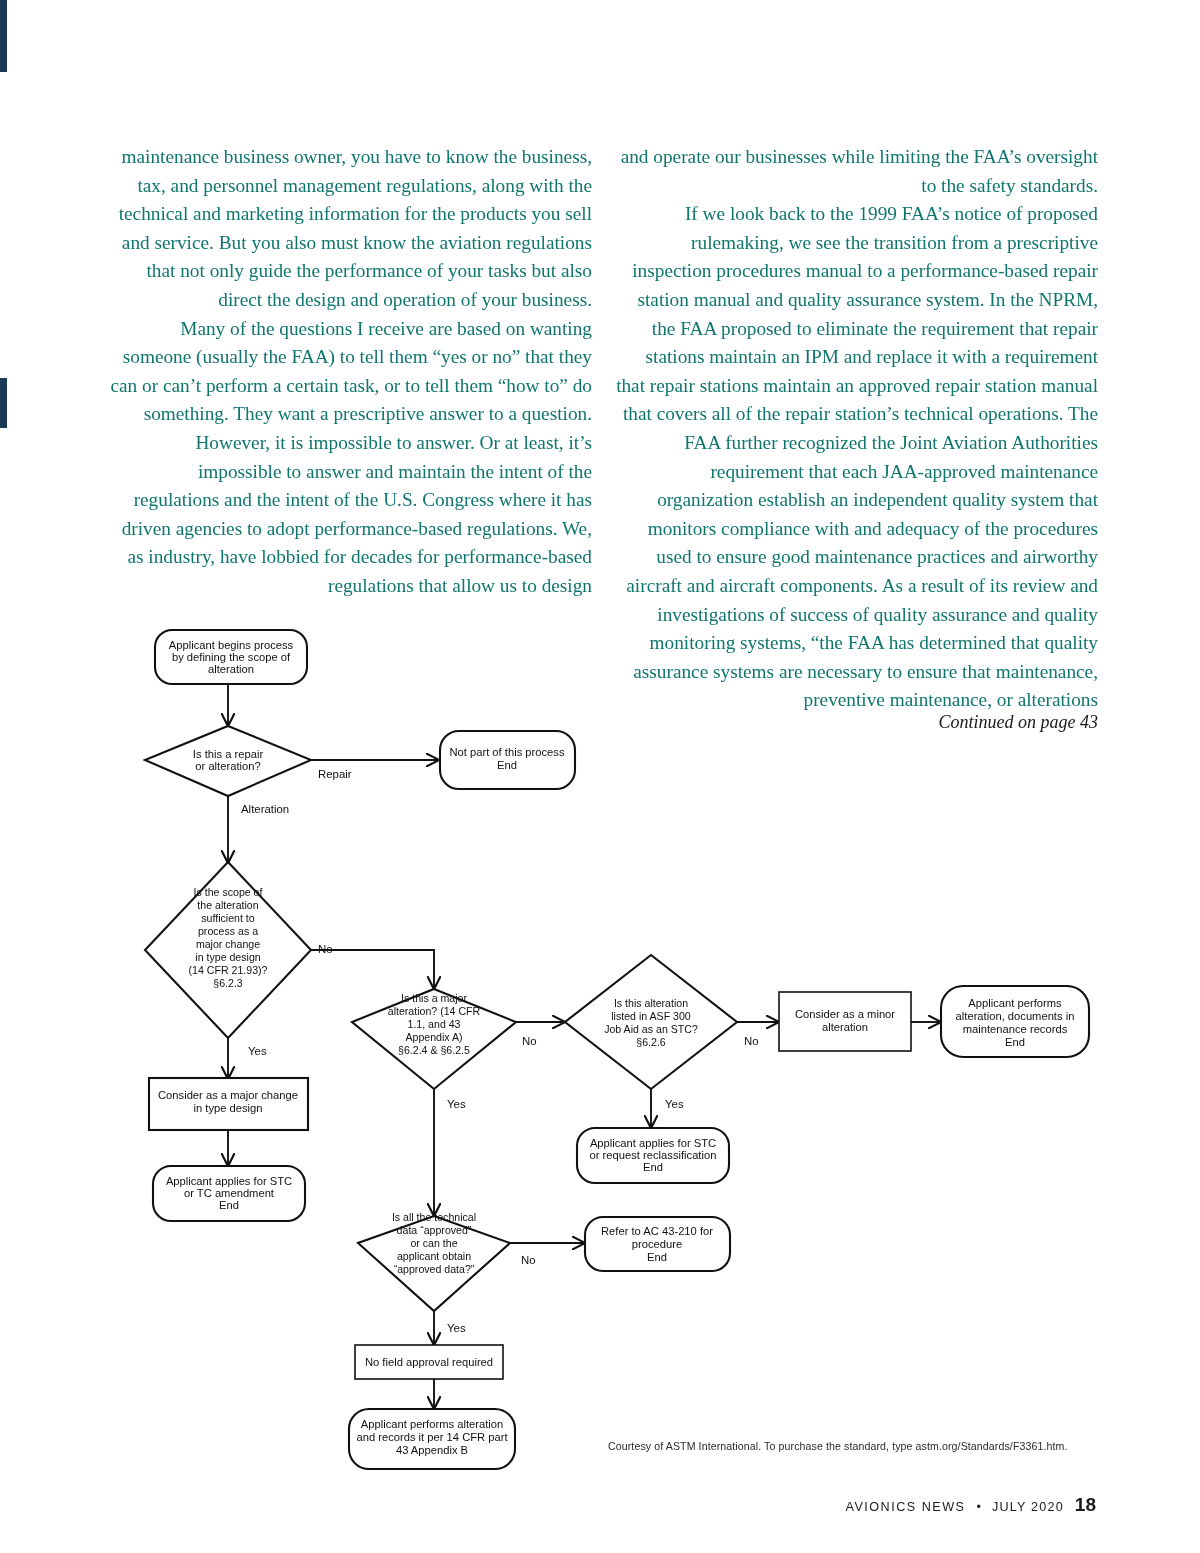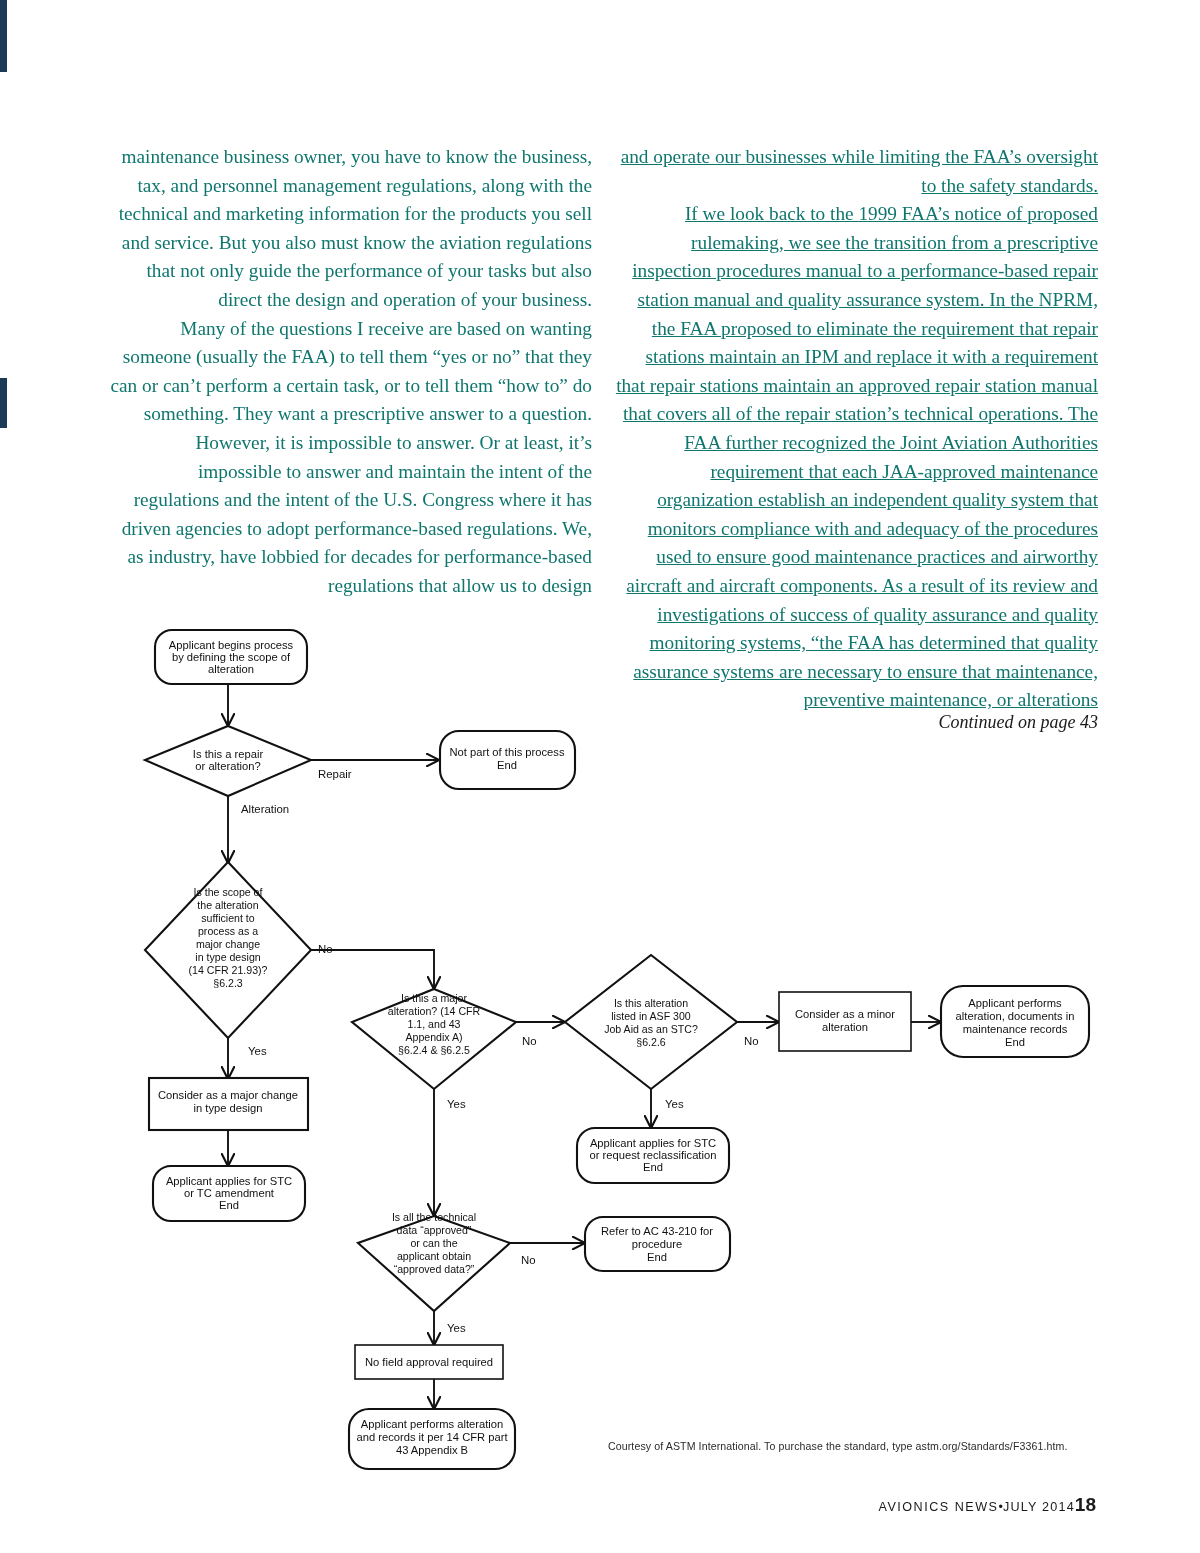--- a/index.html
+++ b/index.html
@@ -31,21 +31,21 @@
     top: 143px;
     width: 482px;
     font-family: "Liberation Serif", serif;
     font-size: 19.3px;
     line-height: 28.6px;
     color: #0f766e;
     text-align: right;
     hyphens: none;
   }
   .col.left  { left: 110px; }
-  .col.right { left: 616px; text-decoration: underline; }
+  .col.right { left: 616px; }
   .col p { margin: 0; }
   .col p.indent { text-indent: 22px; }
 
   .continued {
     position: absolute;
     left: 616px;
     top: 712px;
     width: 482px;
     text-align: right;
     font-family: "Liberation Serif", serif;
@@ -102,20 +102,21 @@
     letter-spacing: 0.1px;
   }
 
   
   .footer {
     position: absolute;
     right: 104px;
     top: 1494px;
     display: flex;
     align-items: baseline;
+    gap: 11px;
     font-family: "Liberation Sans", sans-serif;
     color: #1a1a1a;
   }
   .footer .brand {
     font-size: 12.6px;
     letter-spacing: 1.5px;
   }
   .footer .dot { font-size: 12.6px; }
   .footer .issue {
     font-size: 12.6px;
@@ -301,15 +302,15 @@
     <text class="node-text" x="432" y="851">43 Appendix B</text>
   </g>
 </svg>
 </div>
 
 <div class="caption">Courtesy of ASTM International. To purchase the standard, type astm.org/Standards/F3361.htm.</div>
 
 <div class="footer">
   <span class="brand">AVIONICS NEWS</span>
   <span class="dot">•</span>
-  <span class="issue">JULY 2014</span>
+  <span class="issue">JULY 2020</span>
   <span class="pageno">18</span>
 </div>
 
 </body></html>

